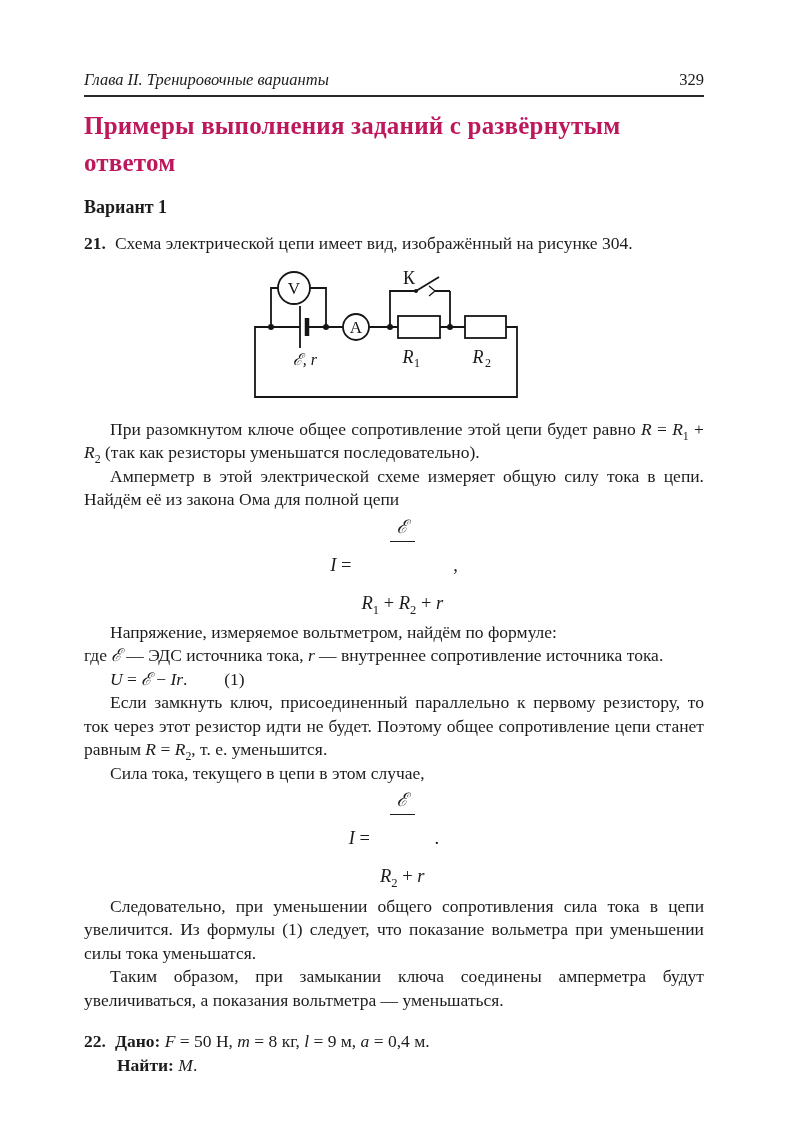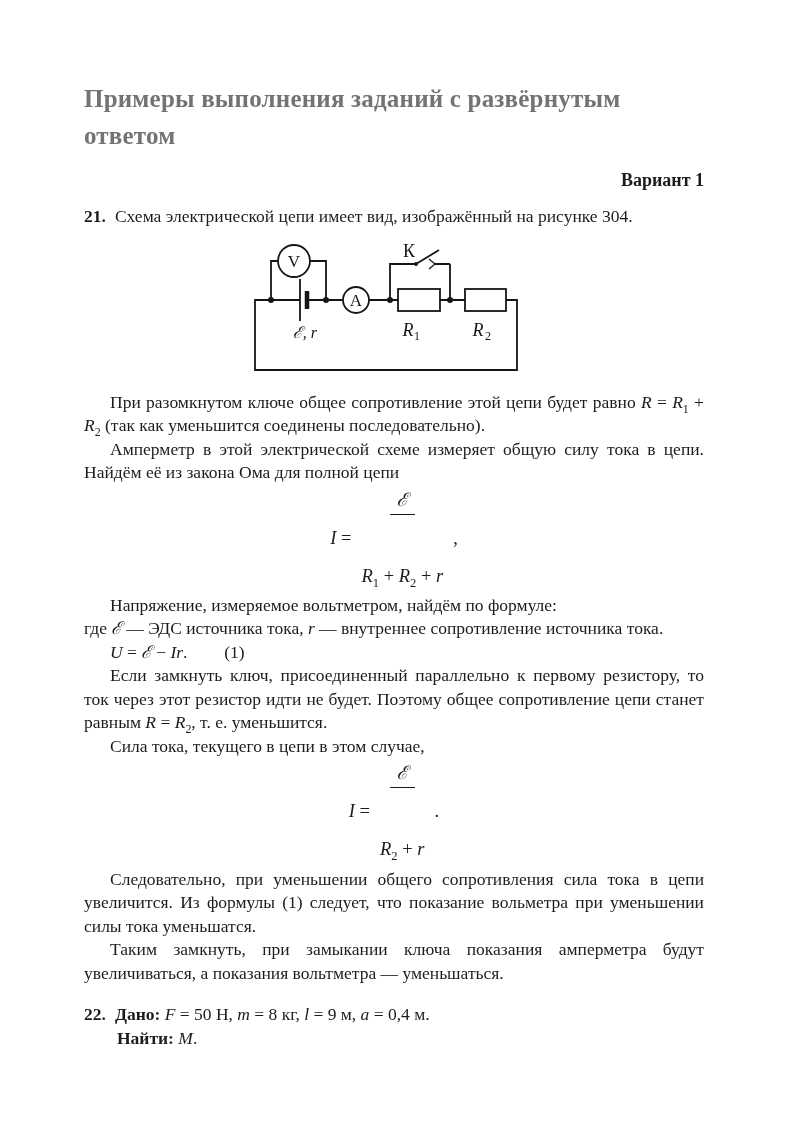--- a/index.html
+++ b/index.html
@@ -15,24 +15,24 @@
     display:flex;justify-content:space-between;align-items:flex-end;
     border-bottom:2px solid #2a2a2a;padding-bottom:5px;
     font-size:16.5px;
   }
   .running-head .chapter{font-style:italic;}
   .running-head .pageno{font-style:normal;}
 
   
   .page-title{
     margin:10px 0 0 0;font-size:25px;font-weight:700;line-height:37px;
-    color:#737373;letter-spacing:.2px;
+    color:#be185d;letter-spacing:.2px;
   }
   .variant-heading{
-    margin:16px 0 14px 0;text-align:right;font-weight:700;font-size:18px;
+    margin:16px 0 14px 0;text-align:left;font-weight:700;font-size:18px;
   }
 
   
   p.body{
     margin:0;font-size:17.5px;line-height:23.5px;text-align:justify;
     text-indent:26px;
   }
   p.body.noindent{text-indent:0;}
   .problem-start{margin-top:14px;}
   .prob-num{font-weight:700;margin-right:9px;}
@@ -66,20 +66,24 @@
   }
 
   .p22{margin-top:18px;}
   .p22-find{padding-left:33px;}
 </style>
 </head>
 <body>
 
 <div class="page">
 
+  <div class="running-head">
+    <span class="chapter">Глава II. Тренировочные варианты</span>
+    <span class="pageno">329</span>
+  </div>
 
   <h1 class="page-title">Примеры выполнения заданий с развёрнутым ответом</h1>
 
   <div class="variant-heading">Вариант 1</div>
 
   <p class="body noindent problem-start">
     <span class="prob-num">21.</span><span>Схема электрической цепи имеет вид, изображённый на рисунке 304.</span>
   </p>
 
   <div class="figure">
@@ -124,21 +128,21 @@
         <text x="163" y="22" text-anchor="middle" font-size="18">К</text>
         <text x="59" y="103" text-anchor="middle" font-size="16" font-style="italic">ℰ, r</text>
         <text x="162" y="101" text-anchor="middle" font-size="18" font-style="italic">R</text>
         <text x="171" y="105" text-anchor="middle" font-size="12">1</text>
         <text x="232" y="101" text-anchor="middle" font-size="18" font-style="italic">R</text>
         <text x="242" y="105" text-anchor="middle" font-size="12">2</text>
       </g>
     </svg>
   </div>
 
-  <p class="body"><span class="seg-n">При разомкнутом ключе общее сопротивление этой цепи будет равно </span><span class="seg-i">R</span><span class="seg-n"> = </span><span class="seg-i">R</span><sub class="seg-sub">1</sub><span class="seg-n"> + </span><span class="seg-i">R</span><sub class="seg-sub">2</sub><span class="seg-n"> (так как уменьшится соединены последовательно).</span></p>
+  <p class="body"><span class="seg-n">При разомкнутом ключе общее сопротивление этой цепи будет равно </span><span class="seg-i">R</span><span class="seg-n"> = </span><span class="seg-i">R</span><sub class="seg-sub">1</sub><span class="seg-n"> + </span><span class="seg-i">R</span><sub class="seg-sub">2</sub><span class="seg-n"> (так как резисторы уменьшатся последовательно).</span></p>
   <p class="body"><span class="seg-n">Амперметр в этой электрической схеме измеряет общую силу тока в цепи. Найдём её из закона Ома для полной цепи</span></p>
 
   <div class="formula">
     <span class="f-lhs"><span class="seg-i">I</span><span class="seg-n"> = </span></span>
     <span class="frac">
       <span class="num"><span class="seg-i">ℰ</span></span>
       <span class="den"><span class="seg-i">R</span><sub class="seg-sub">1</sub><span class="seg-n"> + </span><span class="seg-i">R</span><sub class="seg-sub">2</sub><span class="seg-n"> + </span><span class="seg-i">r</span></span>
     </span>
     <span class="f-tail"><span class="seg-n">,</span></span>
   </div>
@@ -154,21 +158,21 @@
   <div class="formula">
     <span class="f-lhs"><span class="seg-i">I</span><span class="seg-n"> = </span></span>
     <span class="frac">
       <span class="num"><span class="seg-i">ℰ</span></span>
       <span class="den"><span class="seg-i">R</span><sub class="seg-sub">2</sub><span class="seg-n"> + </span><span class="seg-i">r</span></span>
     </span>
     <span class="f-tail"><span class="seg-n">.</span></span>
   </div>
 
   <p class="body"><span class="seg-n">Следовательно, при уменьшении общего сопротивления сила тока в цепи увеличится. Из формулы (1) следует, что показание вольметра при уменьшении силы тока уменьшатся.</span></p>
-  <p class="body"><span class="seg-n">Таким замкнуть, при замыкании ключа показания амперметра будут увеличиваться, а показания вольтметра — уменьшаться.</span></p>
+  <p class="body"><span class="seg-n">Таким образом, при замыкании ключа соединены амперметра будут увеличиваться, а показания вольтметра — уменьшаться.</span></p>
 
   <div class="p22">
     <p class="body noindent">
       <span class="prob-num">22.</span><span><span class="seg-b">Дано: </span><span class="seg-i">F</span><span class="seg-n"> = 50 Н, </span><span class="seg-i">m</span><span class="seg-n"> = 8 кг, </span><span class="seg-i">l</span><span class="seg-n"> = 9 м, </span><span class="seg-i">a</span><span class="seg-n"> = 0,4 м.</span></span>
     </p>
     <p class="body noindent p22-find"><span class="seg-b">Найти: </span><span class="seg-i">M</span><span class="seg-n">.</span></p>
   </div>
 
 </div>
 

